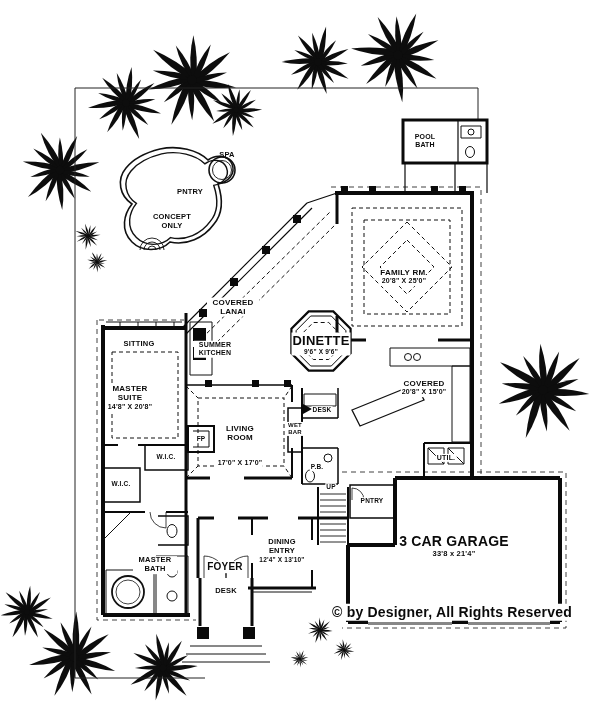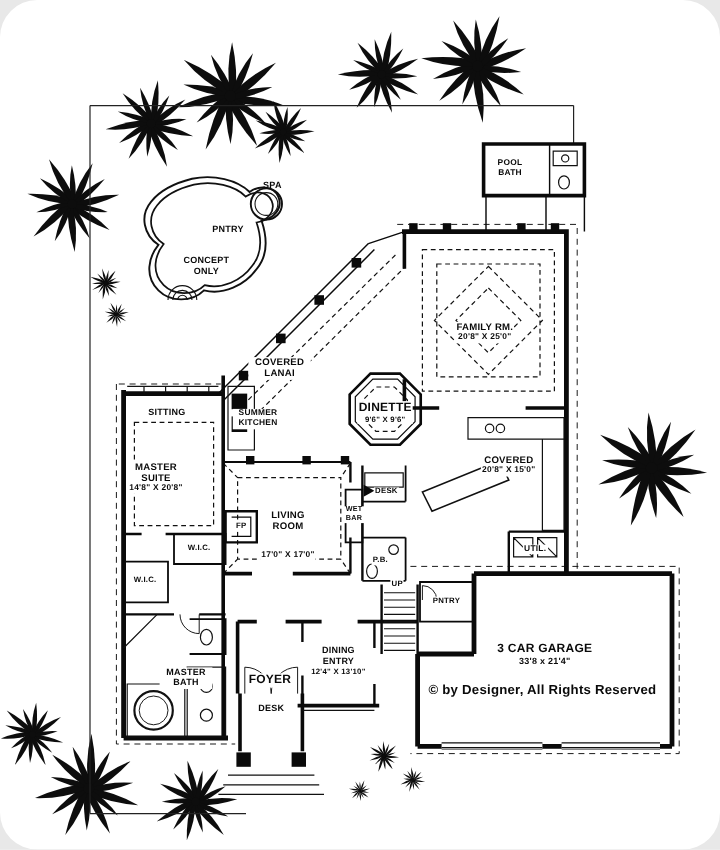--- a/index.html
+++ b/index.html
@@ -1,17 +1,17 @@
 <!DOCTYPE html>
 <html><head>
 <meta charset="utf-8">
 <style>
   html,body{margin:0;padding:0;background:#e8e8e8;}
   .canvas{position:relative;width:600px;height:708px;background:#ffffff;overflow:hidden;
-          font-family:"Liberation Sans",sans-serif;border-radius:31px;}
+          font-family:"Liberation Sans",sans-serif;}
   svg{position:absolute;left:0;top:0;}
   .lbl{position:absolute;transform:translate(-50%,-50%);text-align:center;
        font:bold 8px "Liberation Sans",sans-serif;color:#0a0a0a;letter-spacing:.2px;
        line-height:1.18;background:#fff;padding:0 1px;z-index:5;}
   .lbl .nm{display:block;}
   .lbl .dm{display:block;font-size:7px;white-space:nowrap;}
   .nobg{background:transparent;}
 </style>
 </head>
 <body>
@@ -191,21 +191,21 @@
   <span class="nm" style="font-size:7.5px;width:48px;margin:0 auto">CONCEPT ONLY</span>
 </div>
 <div class="lbl" style="left:404px;top:277px">
   <span class="nm">FAMILY RM.</span>
   <span class="dm">20'8" X 25'0"</span>
 </div>
 <div class="lbl" style="left:233px;top:307px">
   <span class="nm" style="width:50px;margin:0 auto">COVERED LANAI</span>
 </div>
 <div class="lbl" style="left:321px;top:344px">
-  <span class="nm" style="font-size:10px">DINETTE</span>
+  <span class="nm" style="font-size:13px">DINETTE</span>
   <span class="dm" style="font-size:6.5px">9'6" X 9'6"</span>
 </div>
 <div class="lbl" style="left:139px;top:344px;font-size:7.5px">
   <span class="nm">SITTING</span>
 </div>
 <div class="lbl" style="left:215px;top:349px">
   <span class="nm" style="font-size:7px;width:40px;margin:0 auto">SUMMER KITCHEN</span>
 </div>
 <div class="lbl" style="left:130px;top:398px">
   <span class="nm" style="width:46px;margin:0 auto">MASTER SUITE</span>
@@ -253,20 +253,20 @@
   <span class="nm" style="font-size:7.5px;width:42px;margin:0 auto">DINING ENTRY</span>
   <span class="dm" style="font-size:6.5px">12'4" X 13'10"</span>
 </div>
 <div class="lbl" style="left:155px;top:565px">
   <span class="nm" style="font-size:7.5px;width:42px;margin:0 auto">MASTER BATH</span>
 </div>
 <div class="lbl" style="left:226px;top:591px;font-size:7.5px">
   <span class="nm">DESK</span>
 </div>
 <div class="lbl" style="left:454px;top:546px">
-  <span class="nm" style="font-size:10px">3 CAR GARAGE</span>
+  <span class="nm" style="font-size:14px">3 CAR GARAGE</span>
   <span class="dm" style="font-size:7.5px">33'8 x 21'4"</span>
 </div>
-<div class="lbl" style="left:452px;top:576px;font-size:11px;white-space:nowrap">
+<div class="lbl" style="left:452px;top:612px;font-size:14px;white-space:nowrap">
   <span class="nm">© by Designer, All Rights Reserved</span>
 </div>
 
 </div>
 
 </body></html>

